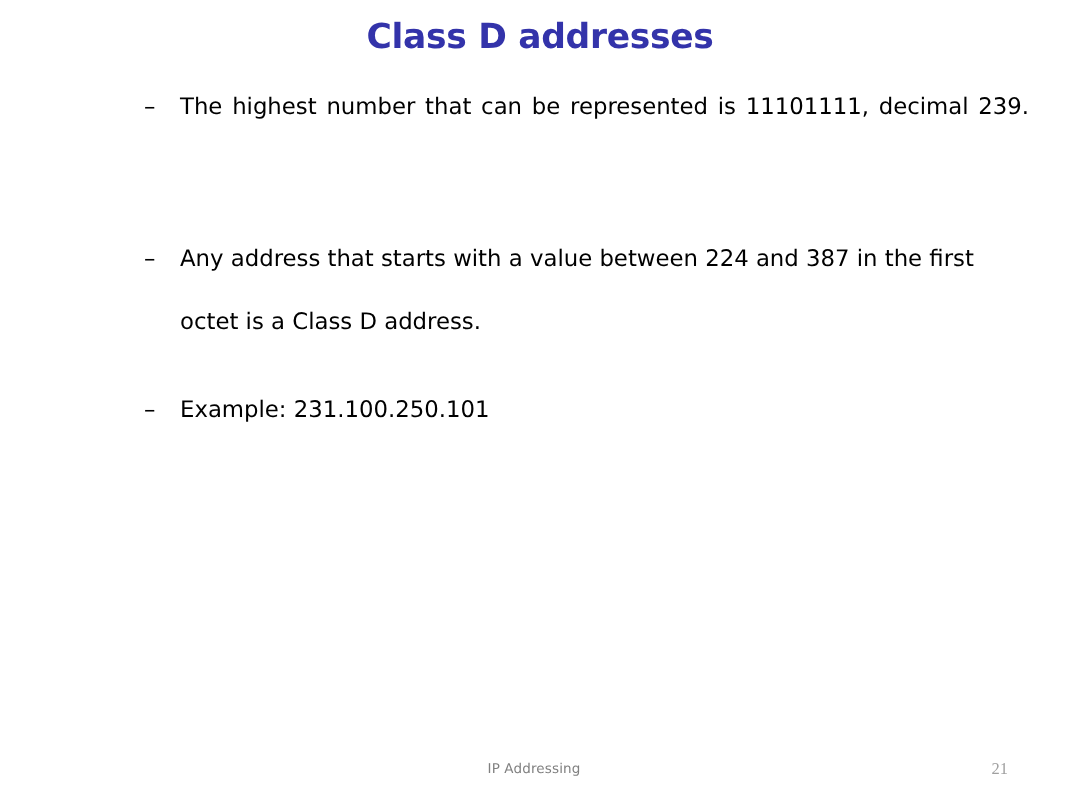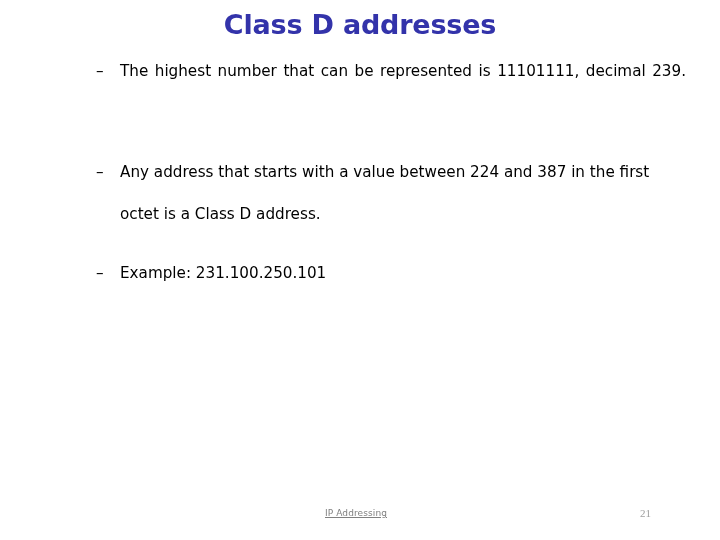--- a/index.html
+++ b/index.html
@@ -26,21 +26,21 @@
   }
 
   
   .slide-title {
     position: absolute;
     left: 0;
     top: 10px;
     width: 720px;
     text-align: center;
     font-family: "DejaVu Sans", sans-serif;
-    font-size: 27px;
+    font-size: 23px;
     font-weight: bold;
     color: #3333aa;
     letter-spacing: -0.2px;
     line-height: 30px;
     white-space: nowrap;
   }
 
   
   .body-area {
     position: absolute;
@@ -98,26 +98,25 @@
 
   
   .footer-note {
     position: absolute;
     left: 325px;
     top: 508px;
     font-family: "DejaVu Sans", sans-serif;
     font-size: 9px;
     color: #808080;
     letter-spacing: 0.1px;
-    text-decoration: underline;
   }
 
   .footer-page {
     position: absolute;
-    left: 640px;
+    left: 661px;
     top: 507px;
     font-family: Liberation Serif, serif;
     font-size: 11px;
     color: #a0a0a0;
   }
 </style>
 </head>
 <body>
 
 <div class="slide">

